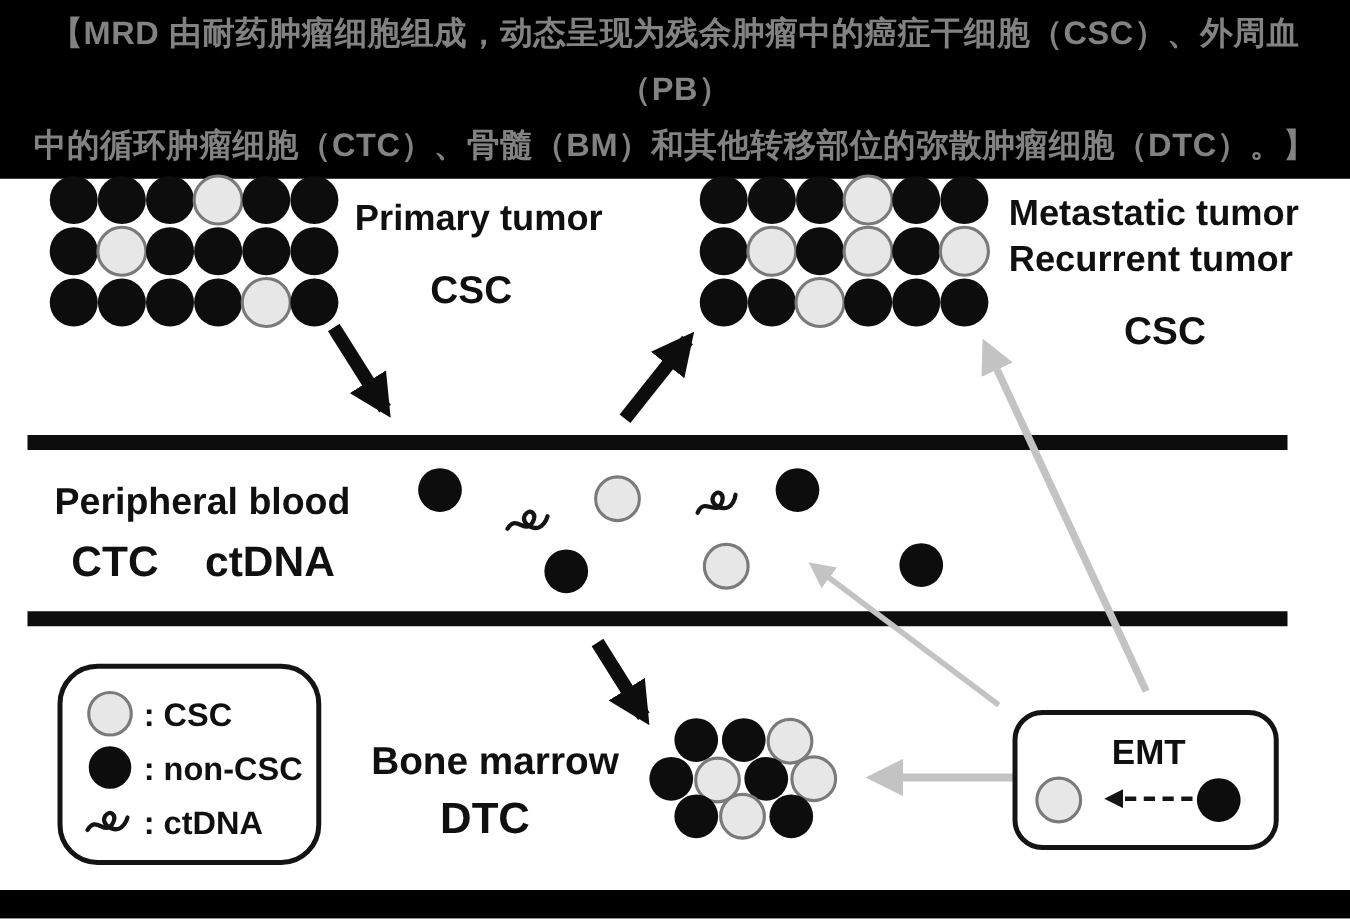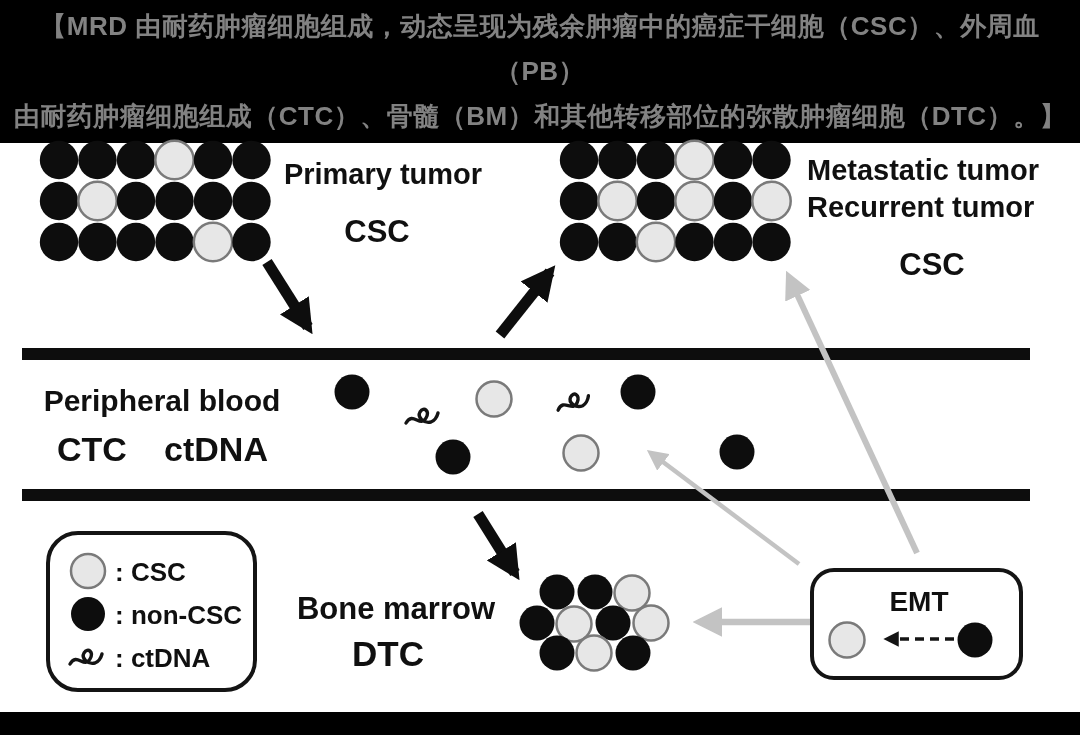--- a/index.html
+++ b/index.html
@@ -22,21 +22,21 @@
   .ctdna{fill:none;stroke:#141414;stroke-width:3.4;stroke-linecap:round;}
   .dashline{stroke:#141414;stroke-width:3.5;stroke-dasharray:9 6;}
 </style>
 </head>
 <body>
 
 <div class="stage">
 
   <div class="banner">
     <div>【MRD 由耐药肿瘤细胞组成，动态呈现为残余肿瘤中的癌症干细胞（CSC）、外周血（PB）</div>
-    <div>由耐药肿瘤细胞组成（CTC）、骨髓（BM）和其他转移部位的弥散肿瘤细胞（DTC）。】</div>
+    <div>中的循环肿瘤细胞（CTC）、骨髓（BM）和其他转移部位的弥散肿瘤细胞（DTC）。】</div>
   </div>
 
   <svg class="diagram" width="1080" height="735" viewBox="0 0 1080 735">
     <defs>
       <g id="ctdna-shape">
         <path class="ctdna" d="M-16,7 C-9,-5 -2,12 4,2 C8,-5 2,-10 -2,-4 C-5,1 2,8 9,6 C12,5 15,1 16,-3"></path>
       </g>
       <marker id="ah-black" viewBox="0 0 10 10" refX="7.5" refY="5" markerWidth="3.1" markerHeight="3.1" orient="auto">
         <path d="M0,0 L10,5 L0,10 z" fill="#0d0d0d"></path>
       </marker>

